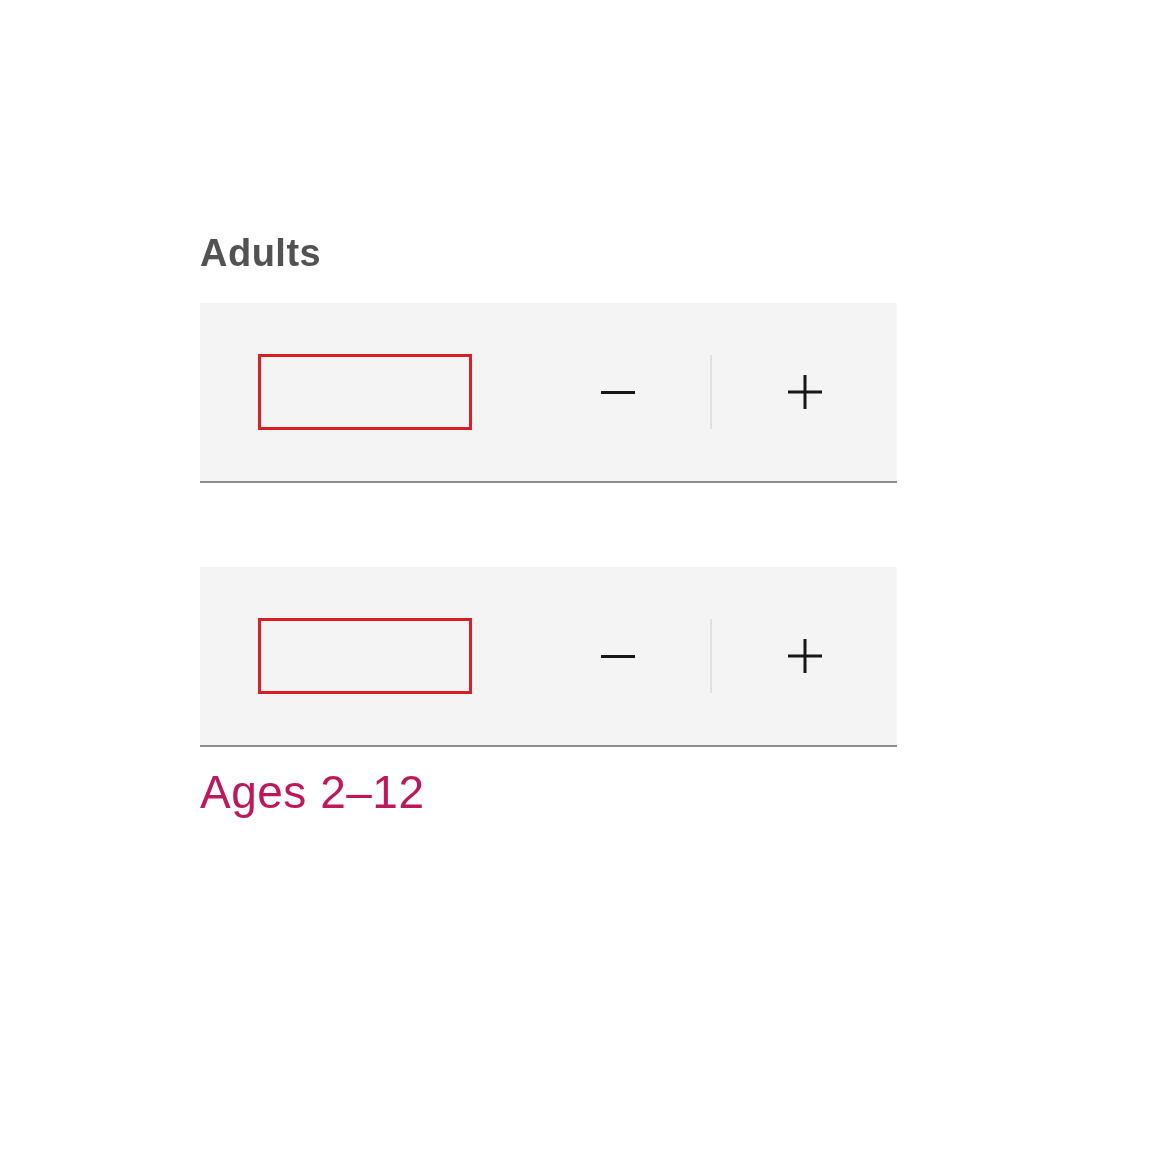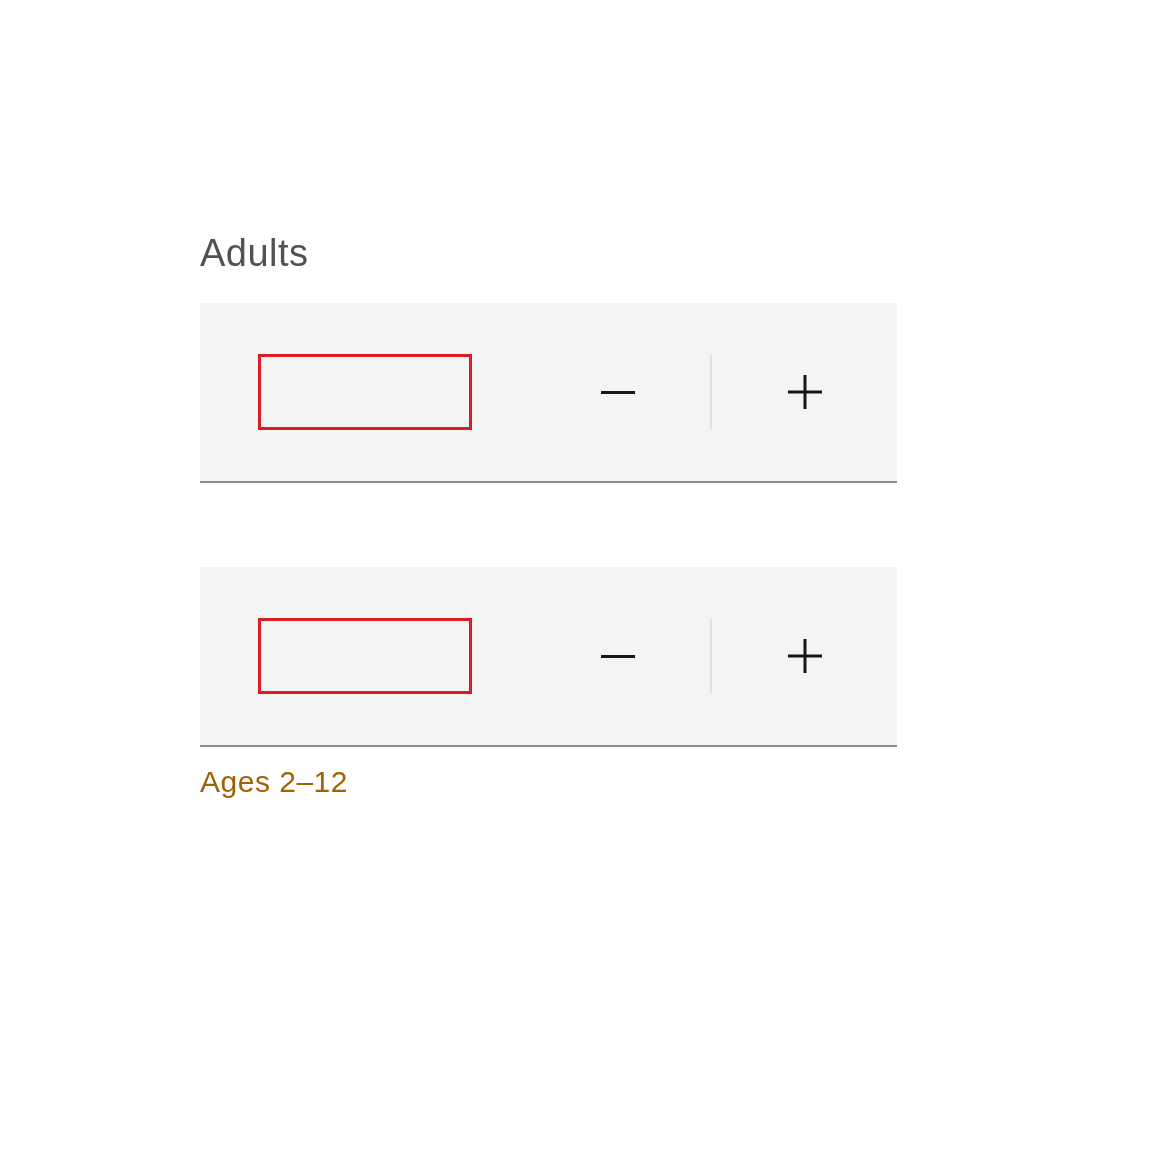--- a/index.html
+++ b/index.html
@@ -21,21 +21,21 @@
       width: 697px;
     }
     .stepper-group {
       margin-bottom: 84px;
     }
     .stepper-label {
       font-size: 38px;
       color: #525252;
       letter-spacing: 0.5px;
       margin-bottom: 28px;
-      font-weight: 400;
+      font-weight: 700;
     }
     .stepper-row {
       background: #f4f4f4;
       border-bottom: 2px solid #8d8d8d;
       height: 180px;
       display: flex;
       align-items: center;
       padding-left: 58px;
     }
     .value-box {
@@ -92,22 +92,22 @@
       content: "";
       position: absolute;
       top: 0;
       left: 50%;
       transform: translateX(-50%);
       width: 3px;
       height: 34px;
       background: #161616;
     }
     .helper-text {
-      font-size: 30px;
-      color: #a16207;
+      font-size: 46px;
+      color: #be185d;
       letter-spacing: 0.5px;
       margin-top: 18px;
       font-weight: 400;
     }
   </style>
 </head>
 <body>
 
 <div class="container">
 

